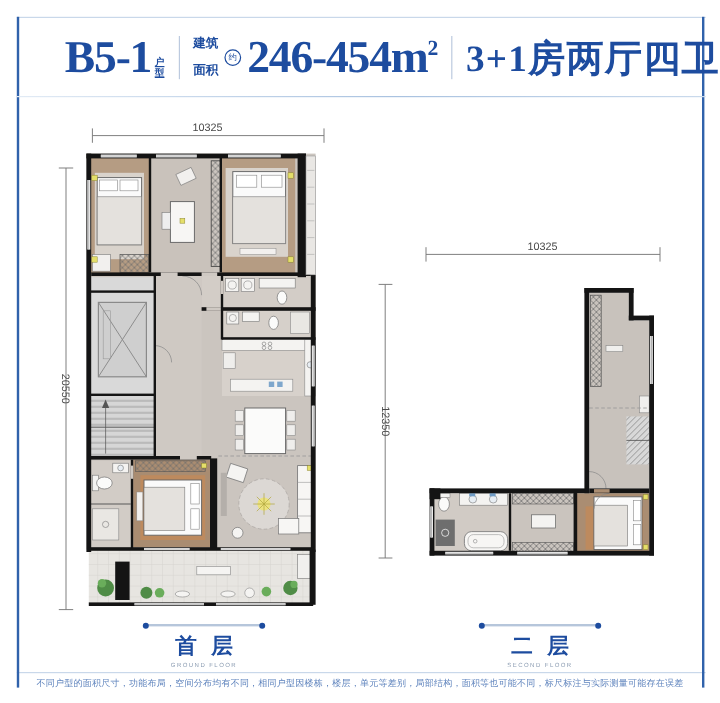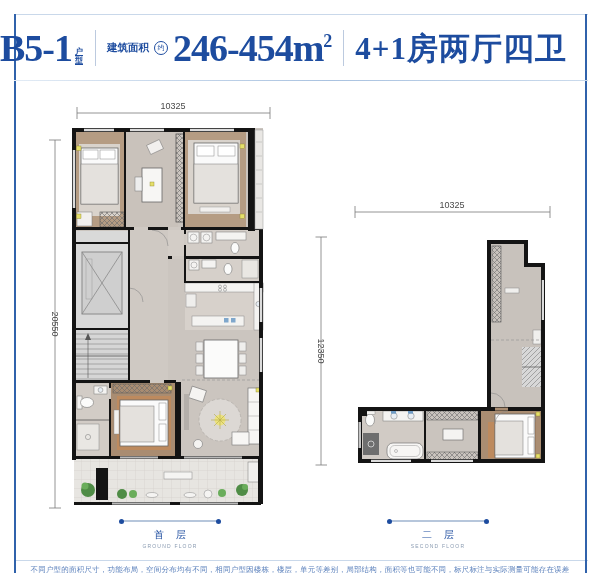--- a/index.html
+++ b/index.html
@@ -7,44 +7,44 @@
           font-family:"Liberation Sans",sans-serif;}
   
   .frame-top,.frame-bottom{position:absolute;left:14px;right:12px;height:1px;background:#c9d8ea;}
   .frame-top{top:14px;}
   .frame-bottom{top:560px;}
   .frame-left,.frame-right{position:absolute;top:14px;width:2px;height:559px;background:#3062ab;}
   .frame-left{left:14px;}
   .frame-right{left:585px;}
   
   .header{position:absolute;top:24px;left:0;right:0;height:48px;display:flex;
-          justify-content:flex-start;align-items:center;gap:11px;color:#1d4c9f;}
+          justify-content:flex-end;align-items:center;gap:11px;color:#1d4c9f;}
   .h-big{font-family:"Liberation Serif",serif;font-weight:bold;font-size:38px;line-height:1;letter-spacing:-1px;}
   .h-cjk{font-family:"Liberation Serif",serif;font-weight:bold;font-size:31px;line-height:1;letter-spacing:1px;}
   .unit-group{display:flex;align-items:flex-end;gap:3px;}
   .cjk-stack{width:9px;font-size:8px;font-weight:bold;line-height:1.15;word-break:break-all;margin-bottom:2px;text-decoration:underline;}
   .sep{width:1px;height:36px;background:#bccadf;}
   .area-group{display:flex;align-items:center;gap:4px;}
-  .area-label{display:flex;flex-direction:row;font-size:10.5px;font-weight:bold;line-height:1.1;}
+  .area-label{display:flex;flex-direction:column;font-size:10.5px;font-weight:bold;line-height:1.1;gap:11px;}
   .approx-circle{width:12px;height:12px;border:1px solid #1d4c9f;border-radius:50%;
                  font-size:7px;display:flex;align-items:center;justify-content:center;margin:0 1px;}
   .area-num{display:flex;align-items:baseline;}
   .h-sup{font-family:"Liberation Serif",serif;font-weight:bold;font-size:18px;position:relative;top:-14px;}
   .header-rule{position:absolute;top:80px;left:14px;right:12px;height:1px;
                background:linear-gradient(to right,#e2ebf5,#a9c2e0 55%,#cadaec);}
   
   svg text{font-family:"Liberation Sans",sans-serif;fill:#4a4a4a;font-size:9px;}
   
   .floor-label{position:absolute;width:98px;text-align:center;}
   .lbl-line{position:relative;height:2px;background:#b6c6db;margin-bottom:7px;}
   .lbl-line::before,.lbl-line::after{content:"";position:absolute;top:-1.5px;width:5px;height:5px;
                                      border-radius:50%;background:#1d4c9f;}
   .lbl-line::before{left:-2px;}
   .lbl-line::after{right:-2px;}
-  .lbl-cn{font-family:"Liberation Serif",serif;font-weight:normal;font-size:10px;color:#1d4c9f;
+  .lbl-cn{font-family:"Liberation Serif",serif;font-weight:bold;font-size:18px;color:#1d4c9f;
           letter-spacing:12px;padding-left:12px;line-height:1.1;}
   .lbl-en{font-size:5px;color:#8a9bb1;letter-spacing:1.2px;margin-top:3px;}
   
   .disclaimer{position:absolute;top:565px;left:0;right:0;text-align:center;
               font-size:7.5px;color:#5e83bd;letter-spacing:0.2px;}
   .fp{position:absolute;}
 </style>
 </head>
 <body>
 
@@ -67,21 +67,21 @@
         <span>面积</span>
       </span>
       <span class="approx-circle">约</span>
       <span class="area-num">
         <span class="h-big">246-454</span>
         <span class="h-big">m</span>
         <span class="h-sup">2</span>
       </span>
     </div>
     <div class="sep"></div>
-    <span class="h-cjk">4+1房两厅四卫</span>
+    <span class="h-cjk">3+1房两厅四卫</span>
   </div>
   <div class="header-rule"></div>
 
   <svg class="fp" style="left:40px;top:95px" width="240" height="425" viewBox="0 0 240 425">
     <defs>
       <pattern id="hx1" width="5" height="5" patternUnits="userSpaceOnUse">
         <path d="M0 0L5 5M5 0L0 5" stroke="#6d6d6d" stroke-width="0.6"></path>
       </pattern>
       <pattern id="tile1" width="9" height="9" patternUnits="userSpaceOnUse">
         <path d="M9 0H0V9" fill="none" stroke="#d2cfca" stroke-width="0.7"></path>
@@ -449,20 +449,20 @@
         </g>
       </g>
     </g>
   </svg>
 
   <div class="floor-label" style="left:121px;top:520px">
     <div class="lbl-line"></div>
     <div class="lbl-cn">首层</div>
     <div class="lbl-en">GROUND FLOOR</div>
   </div>
-  <div class="floor-label" style="left:389px;top:520px">
+  <div class="floor-label" style="left:401px;top:520px">
     <div class="lbl-line"></div>
     <div class="lbl-cn">二层</div>
     <div class="lbl-en">SECOND FLOOR</div>
   </div>
 
   <div class="disclaimer">不同户型的面积尺寸，功能布局，空间分布均有不同，相同户型因楼栋，楼层，单元等差别，局部结构，面积等也可能不同，标尺标注与实际测量可能存在误差</div>
 </div>
 
 </body></html>

